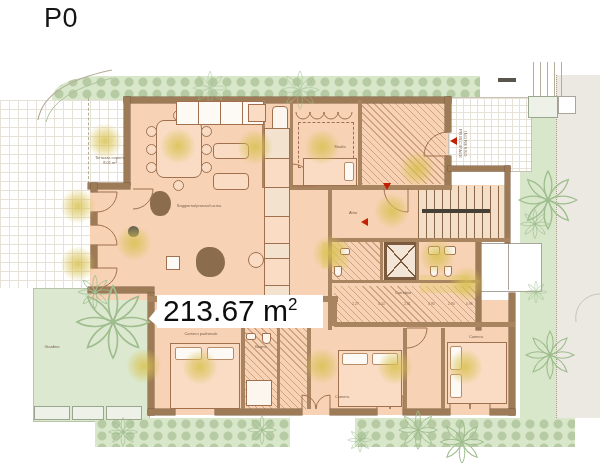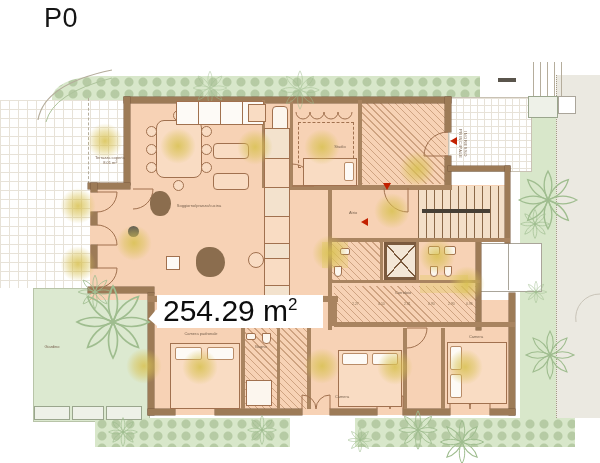--- a/index.html
+++ b/index.html
@@ -295,15 +295,15 @@
   <span class="dim" style="left:428px;top:302px;">0.90</span>
   <span class="dim" style="left:448px;top:302px;">2.90</span>
   <span class="dim" style="left:466px;top:302px;">0.96</span>
 
   <div class="redl red-left" style="left:450px;top:137px;"></div>
   <div class="redl red-down" style="left:383px;top:183px;"></div>
   <div class="redl red-left" style="left:361px;top:218px;"></div>
 
   <div class="arealbl"></div>
   <div class="tear"></div>
-  <div class="areatxt"><span>254.29</span>&nbsp;<span>m</span><sup>2</sup></div>
+  <div class="areatxt"><span>213.67</span>&nbsp;<span>m</span><sup>2</sup></div>
 
 </div>
 
 </body></html>

